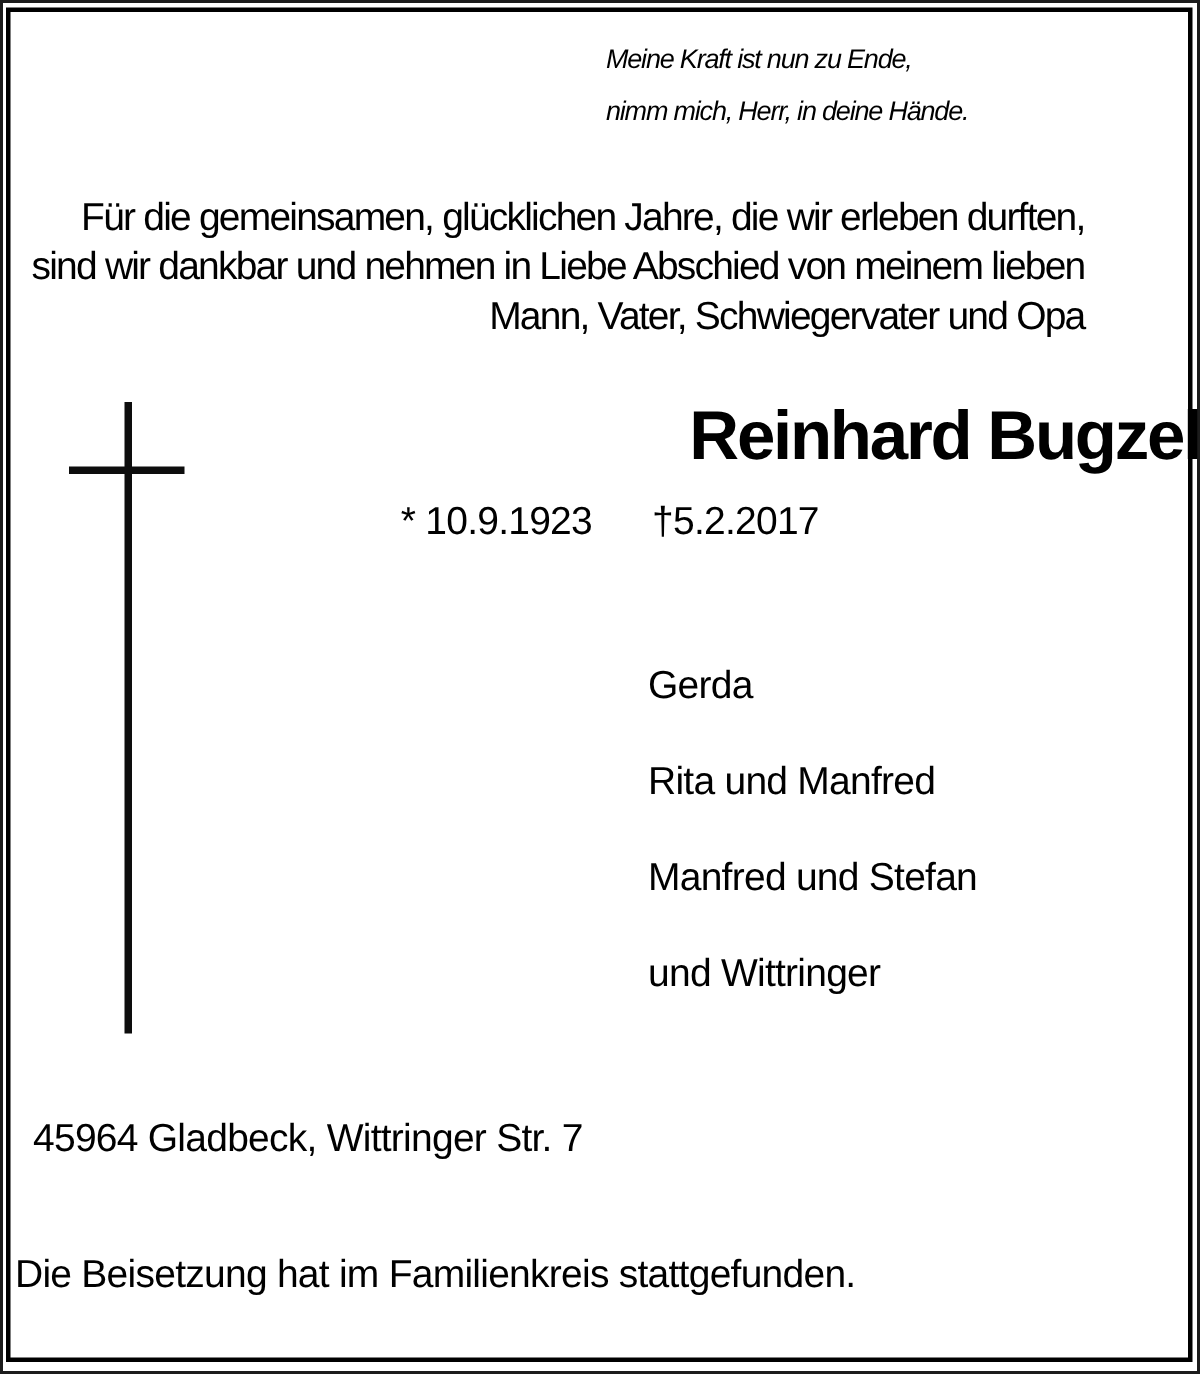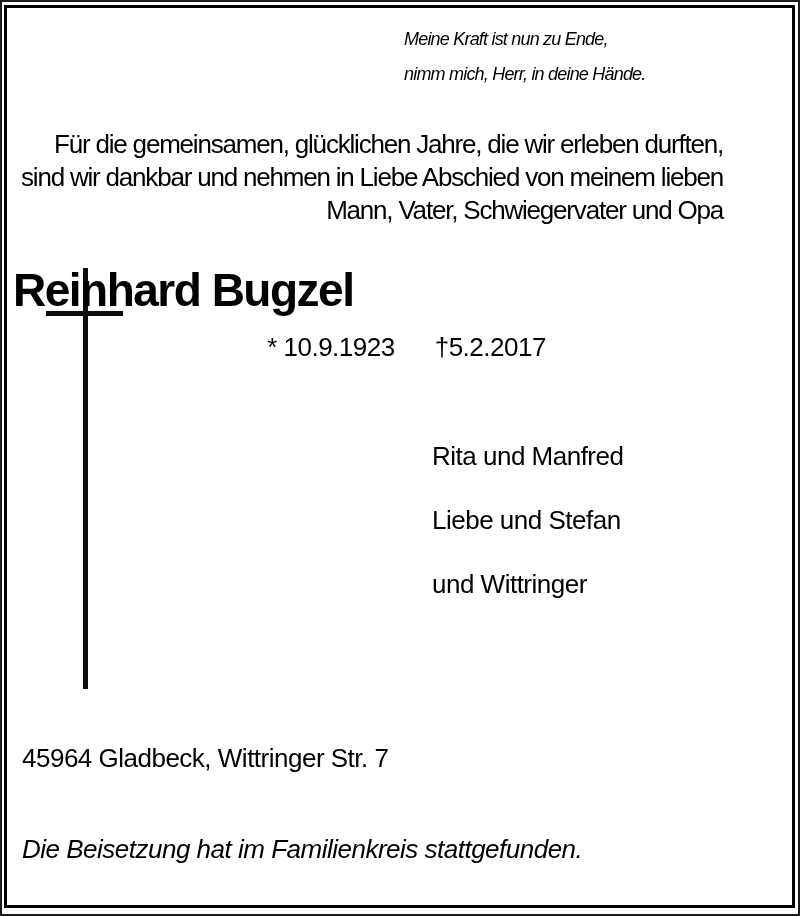--- a/index.html
+++ b/index.html
@@ -53,21 +53,21 @@
     left: 46px; top: 311px;
     width: 77px; height: 5px;
     background: #0d0d0d;
   }
   .deceased-name {
     position: absolute;
     left: 0; top: 264px;
     width: 100%;
     padding-left: 13px;
     box-sizing: border-box;
-    text-align: left;
+    text-align: right;
     font-size: 46px;
     font-weight: bold;
     letter-spacing: -1.5px;
     line-height: 52px;
     white-space: nowrap;
   }
   .dates {
     position: absolute;
     left: 0; top: 332px;
     width: 100%;
@@ -92,26 +92,25 @@
   .address {
     position: absolute;
     left: 22px; top: 743px;
     font-size: 26px;
     line-height: 30px;
     letter-spacing: -0.5px;
     white-space: nowrap;
   }
   .closing {
     position: absolute;
-    left: 22px; top: 834px;
+    left: 10px; top: 834px;
     font-size: 26px;
     line-height: 30px;
     letter-spacing: -0.5px;
     white-space: nowrap;
-    font-style: italic;
   }
 </style>
 </head>
 <body>
 
 <div class="page">
 
   <div class="frame-outer"></div>
   <div class="frame-inner"></div>
 
@@ -132,22 +131,23 @@
   </div>
 
   <div class="deceased-name">Reinhard Bugzel</div>
 
   <div class="dates">
     <span>* 10.9.1923</span>
     <span>†5.2.2017</span>
   </div>
 
   <div class="mourners">
+    <div>Gerda</div>
     <div>Rita und Manfred</div>
-    <div>Liebe und Stefan</div>
+    <div>Manfred und Stefan</div>
     <div>und Wittringer</div>
   </div>
 
   <div class="address">45964 Gladbeck, Wittringer Str. 7</div>
 
   <div class="closing">Die Beisetzung hat im Familienkreis stattgefunden.</div>
 
 </div>
 
 </body></html>

